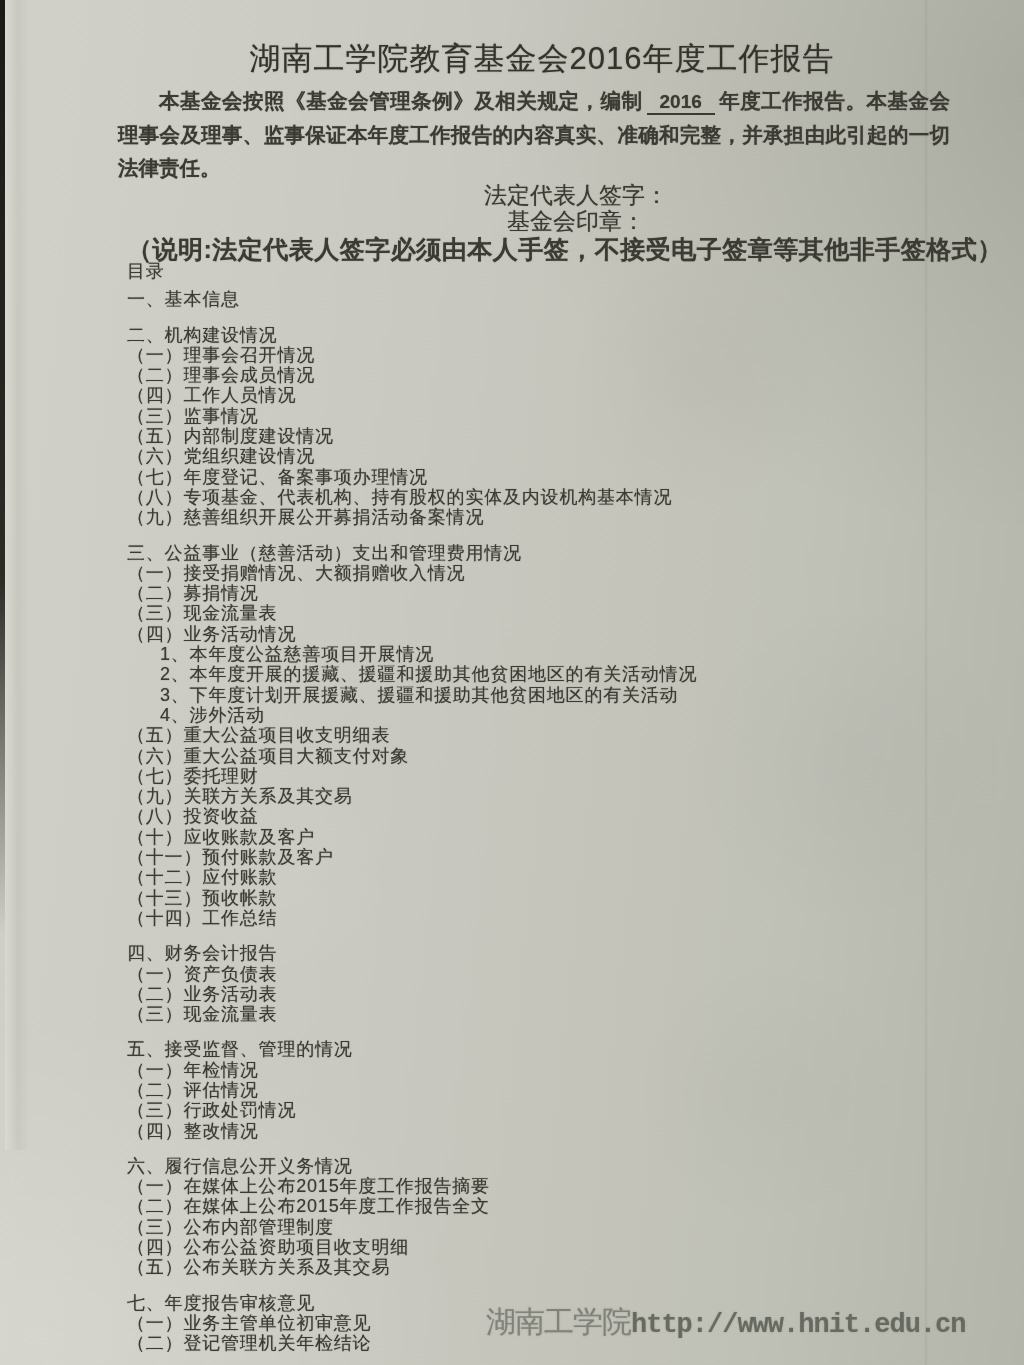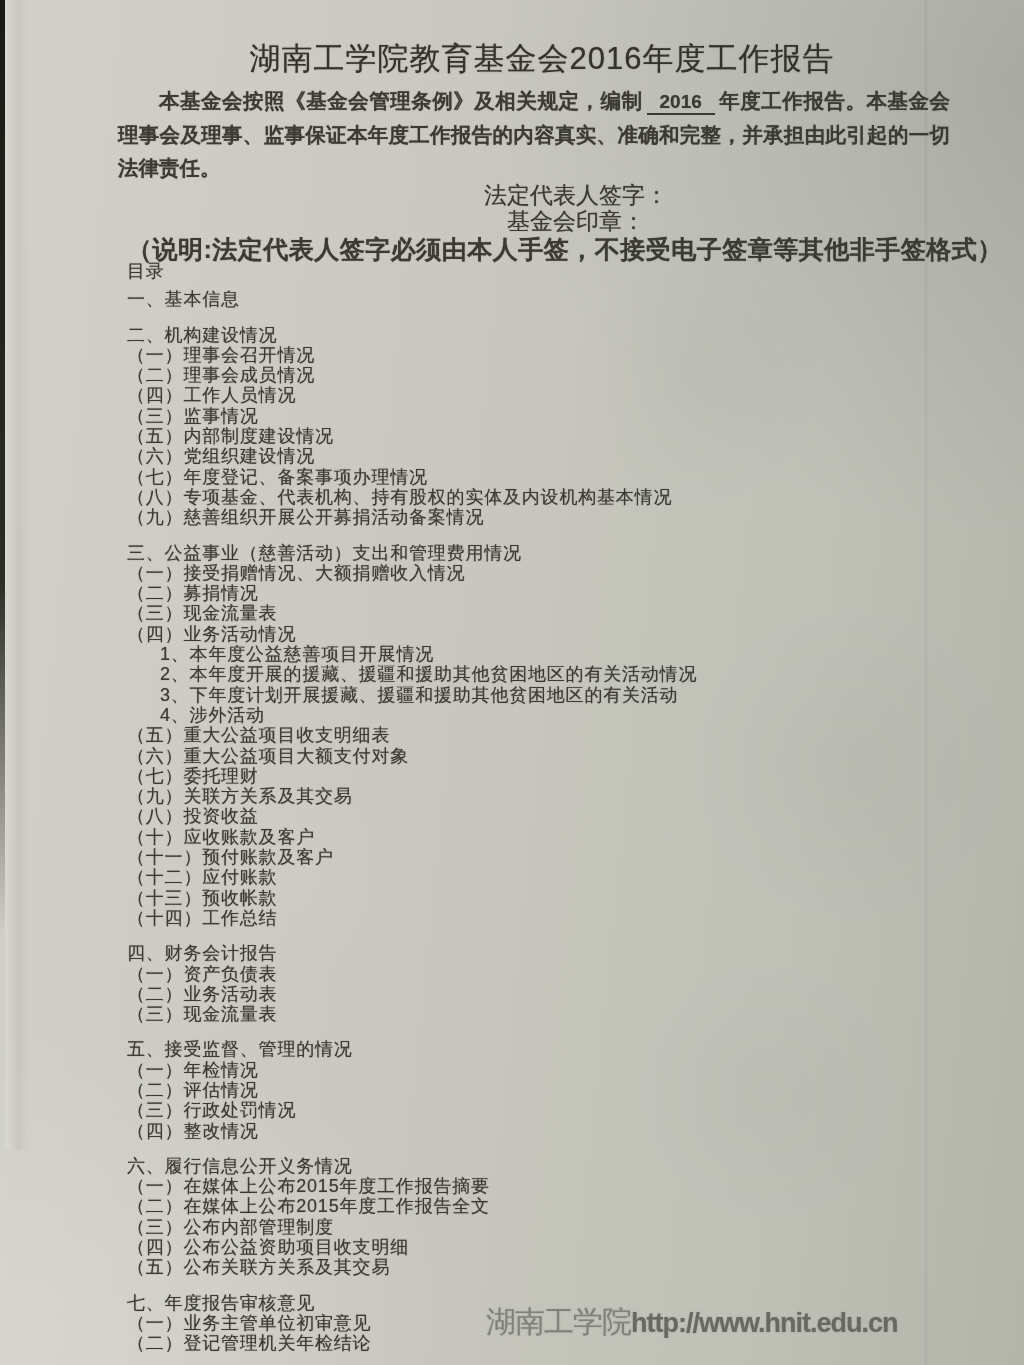--- a/index.html
+++ b/index.html
@@ -75,21 +75,21 @@
   .watermark {
     position:absolute; left:486px; top:1302px; white-space:nowrap;
   }
   .wm-cn {
     font-family:"Liberation Serif","DejaVu Serif",serif;
     font-size:30px; letter-spacing:-1px;
     color:rgba(120,123,113,0.82);
     text-shadow:0 0 1.5px rgba(120,123,113,0.5);
   }
   .wm-url {
-    font-family:Liberation Sans, sans-serif;
+    font-family:Liberation Mono, monospace;
     font-size:27px; font-weight:bold; letter-spacing:-1px;
     color:rgba(98,101,92,0.9);
     text-shadow:0 0 1.5px rgba(98,101,92,0.45);
   }
 </style>
 </head>
 <body>
 
 <div class="paper">
   <div class="mottle"></div>

